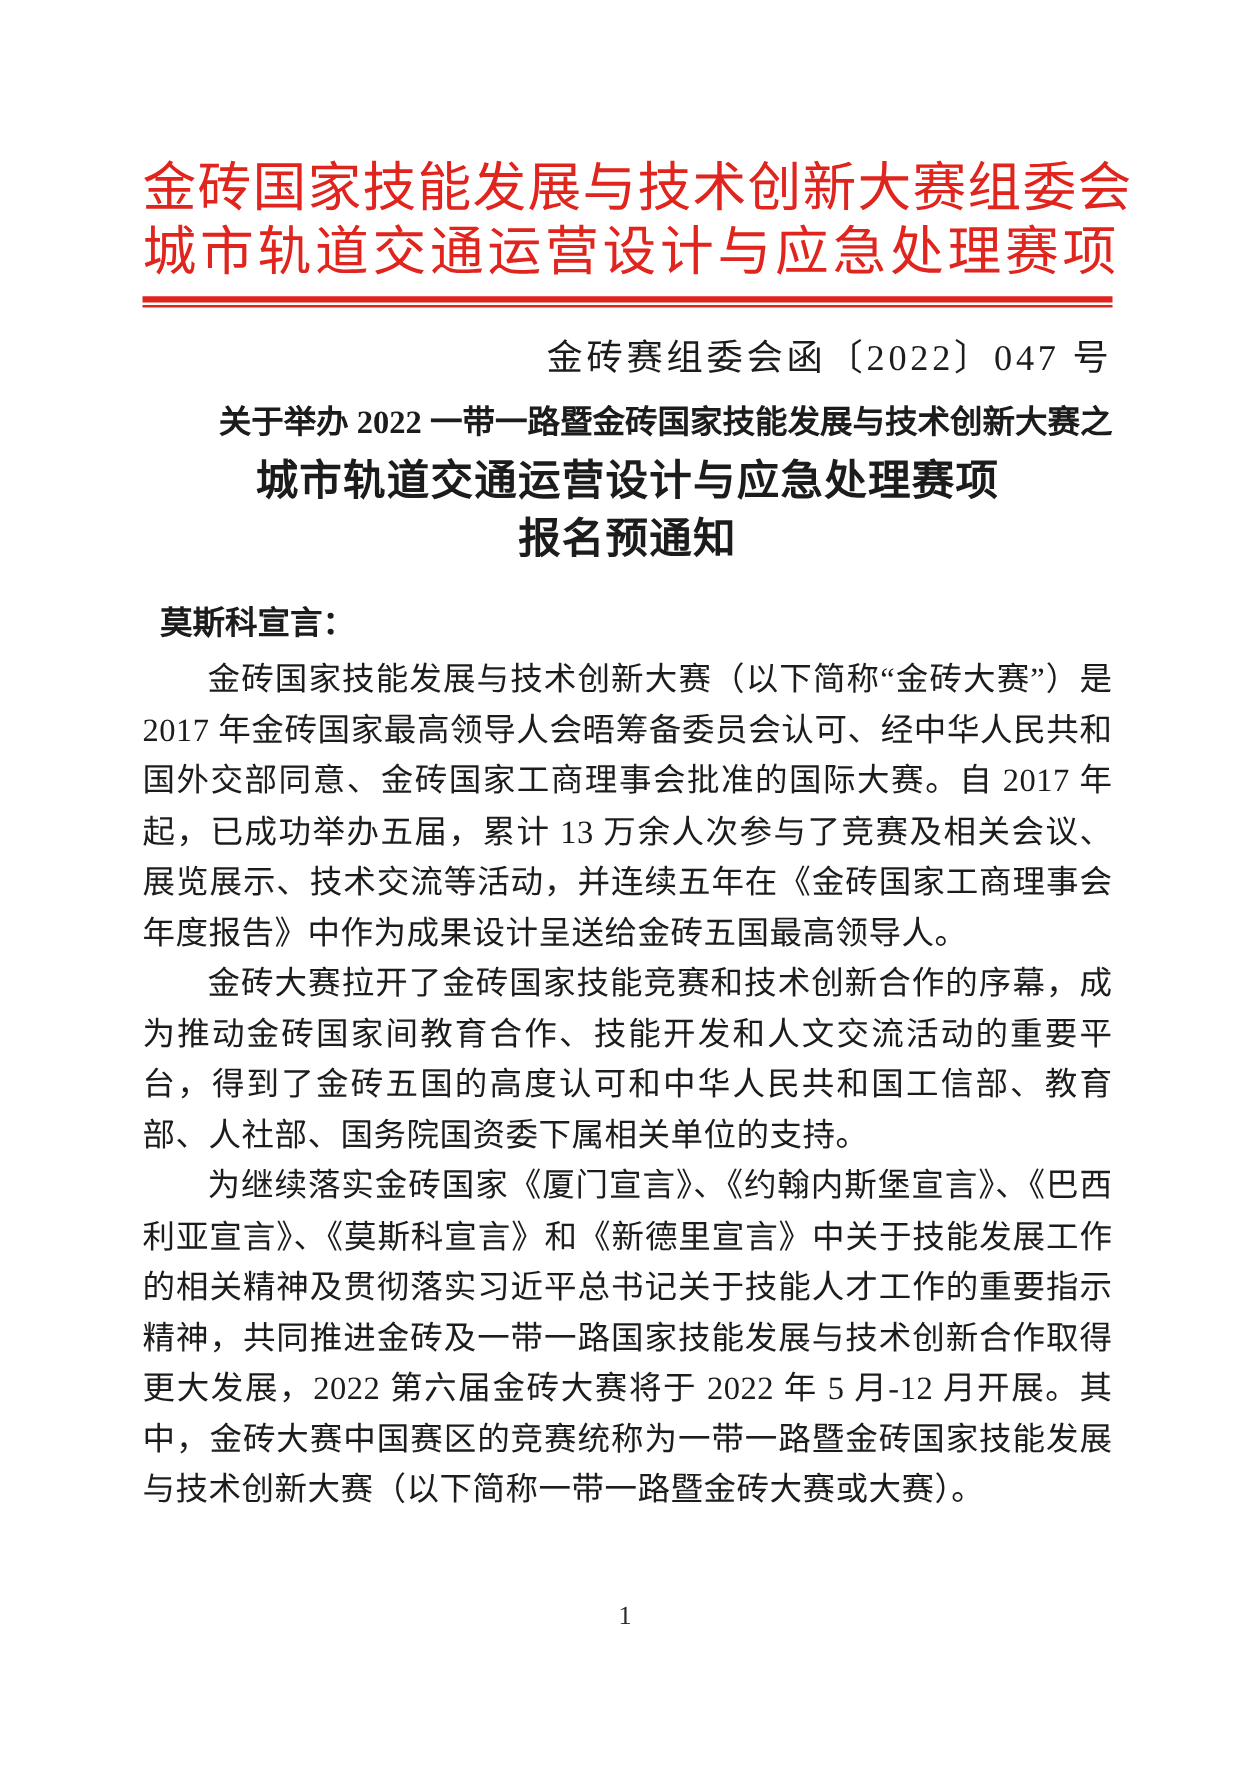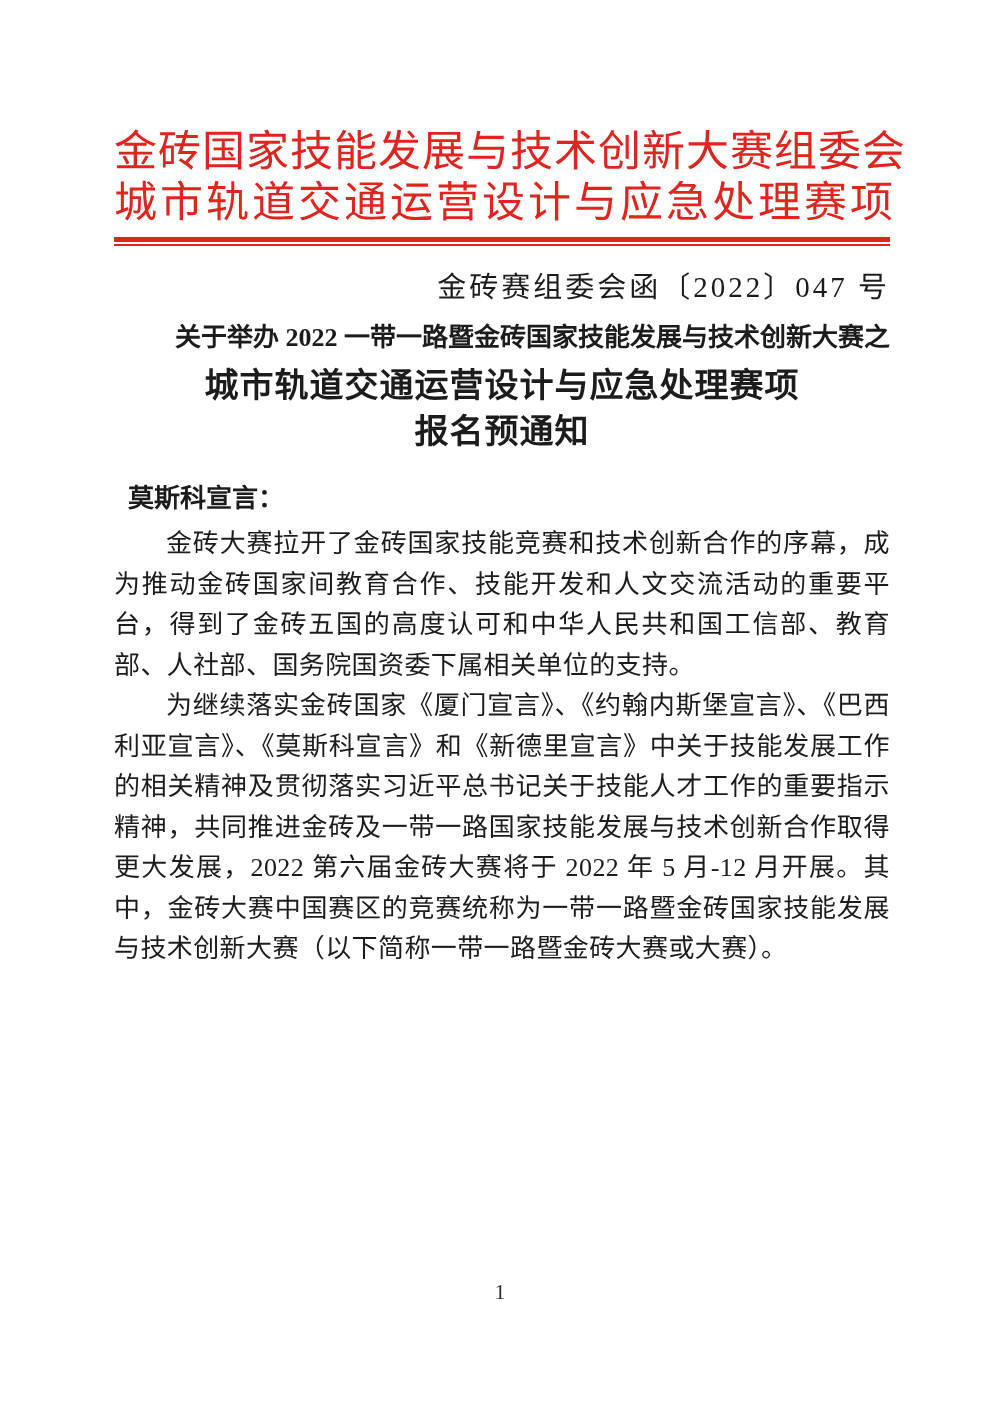--- a/index.html
+++ b/index.html
@@ -115,20 +115,21 @@
 
     <div class="title-sub">关于举办 2022 一带一路暨金砖国家技能发展与技术创新大赛之</div>
 
     <div class="title-main first">城市轨道交通运营设计与应急处理赛项</div>
 
     <div class="title-main">报名预通知</div>
 
     <div class="salutation">莫斯科宣言：</div>
 
     <div class="body-text">
+      <p class="para">金砖国家技能发展与技术创新大赛（以下简称“金砖大赛”）是 2017 年金砖国家最高领导人会晤筹备委员会认可、经中华人民共和国外交部同意、金砖国家工商理事会批准的国际大赛。自 2017 年起，已成功举办五届，累计 13 万余人次参与了竞赛及相关会议、展览展示、技术交流等活动，并连续五年在《金砖国家工商理事会年度报告》中作为成果设计呈送给金砖五国最高领导人。</p>
       <p class="para">金砖大赛拉开了金砖国家技能竞赛和技术创新合作的序幕，成为推动金砖国家间教育合作、技能开发和人文交流活动的重要平台，得到了金砖五国的高度认可和中华人民共和国工信部、教育部、人社部、国务院国资委下属相关单位的支持。</p>
       <p class="para">为继续落实金砖国家《厦门宣言》、《约翰内斯堡宣言》、《巴西利亚宣言》、《莫斯科宣言》和《新德里宣言》中关于技能发展工作的相关精神及贯彻落实习近平总书记关于技能人才工作的重要指示精神，共同推进金砖及一带一路国家技能发展与技术创新合作取得更大发展，2022 第六届金砖大赛将于 2022 年 5 月-12 月开展。其中，金砖大赛中国赛区的竞赛统称为一带一路暨金砖国家技能发展与技术创新大赛（以下简称一带一路暨金砖大赛或大赛）。</p>
     </div>
 
   </div>
 
   <div class="page-number">1</div>
 </div>
 
 </body></html>

